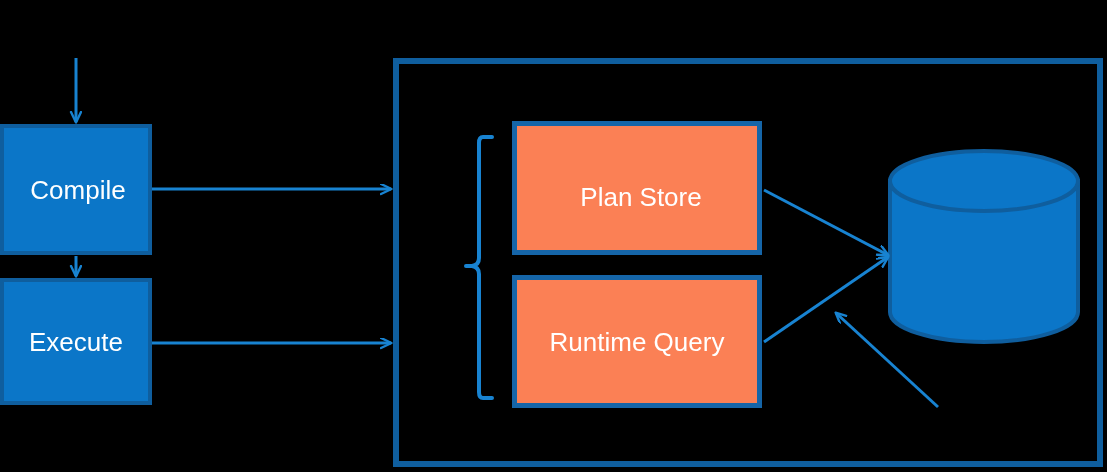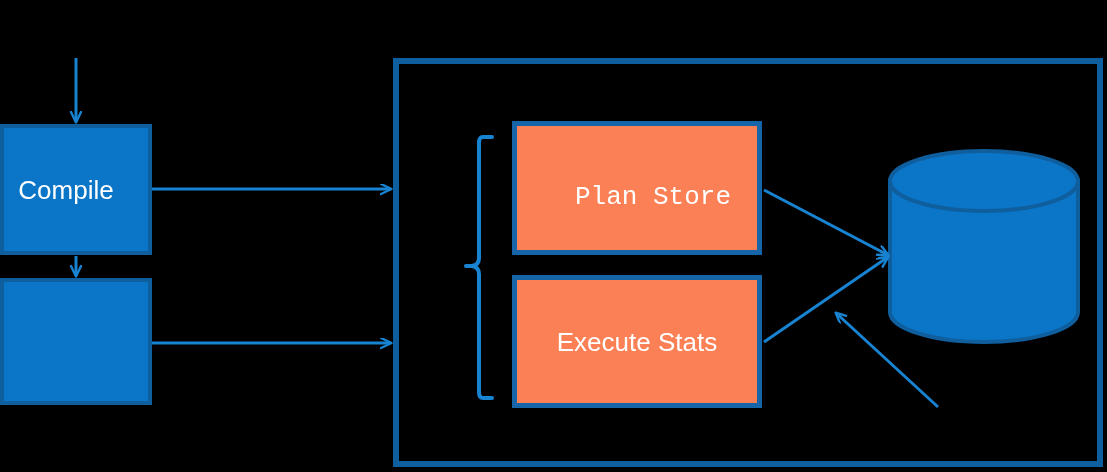--- a/index.html
+++ b/index.html
@@ -51,29 +51,30 @@
   }
 </style>
 </head>
 <body>
 
 <div id="canvas">
 
   <div class="container-box" style="left:393px; top:58px; width:710px; height:409px; border:6px solid #0f5e9e;"></div>
 
   <div class="proc-box" style="left:0px; top:124px; width:152px; height:131px; background:#0b76c8; border:4px solid #0f5e9e;"></div>
-  <div class="node-label" style="left:0px; top:124px; width:132px; height:131px;">Compile</div>
+  <div class="node-label" style="left:12px; top:124px; width:132px; height:131px;">Compile</div>
 
   <div class="proc-box" style="left:0px; top:278px; width:152px; height:127px; background:#0b76c8; border:4px solid #0f5e9e;"></div>
+  <div class="node-label" style="left:0px; top:278px; width:152px; height:127px;">Execute</div>
 
   <div class="store-box" style="left:512px; top:121px; width:250px; height:134px; background:#fb8055; border:5px solid #1565a8;"></div>
-  <div class="node-label" style="left:528px; top:121px; width:250px; height:152px;font-family:Liberation Mono, monospace;">Plan Store</div>
+  <div class="node-label" style="left:516px; top:121px; width:250px; height:152px;">Plan Store</div>
 
   <div class="store-box" style="left:512px; top:275px; width:250px; height:133px; background:#fb8055; border:5px solid #1565a8;"></div>
-  <div class="node-label" style="left:512px; top:275px; width:250px; height:133px;">Execute Stats</div>
+  <div class="node-label" style="left:512px; top:275px; width:250px; height:133px;">Runtime Query</div>
 
   <svg id="svg-layer" viewBox="0 0 1107 472" xmlns="http://www.w3.org/2000/svg">
     <defs>
       <marker id="arrow-open" markerWidth="14" markerHeight="14" refX="11" refY="5.5" orient="auto" markerUnits="userSpaceOnUse">
         <path d="M 1,0.5 L 11.5,5.5 L 1,10.5" fill="none" stroke="#1883d1" stroke-width="2.4" stroke-linecap="round" stroke-linejoin="round"></path>
       </marker>
       <marker id="arrow-open-sm" markerWidth="13" markerHeight="13" refX="10.5" refY="5.2" orient="auto" markerUnits="userSpaceOnUse">
         <path d="M 1,0.5 L 11,5.2 L 1,10" fill="none" stroke="#1883d1" stroke-width="2.4" stroke-linecap="round" stroke-linejoin="round"></path>
       </marker>
     </defs>

